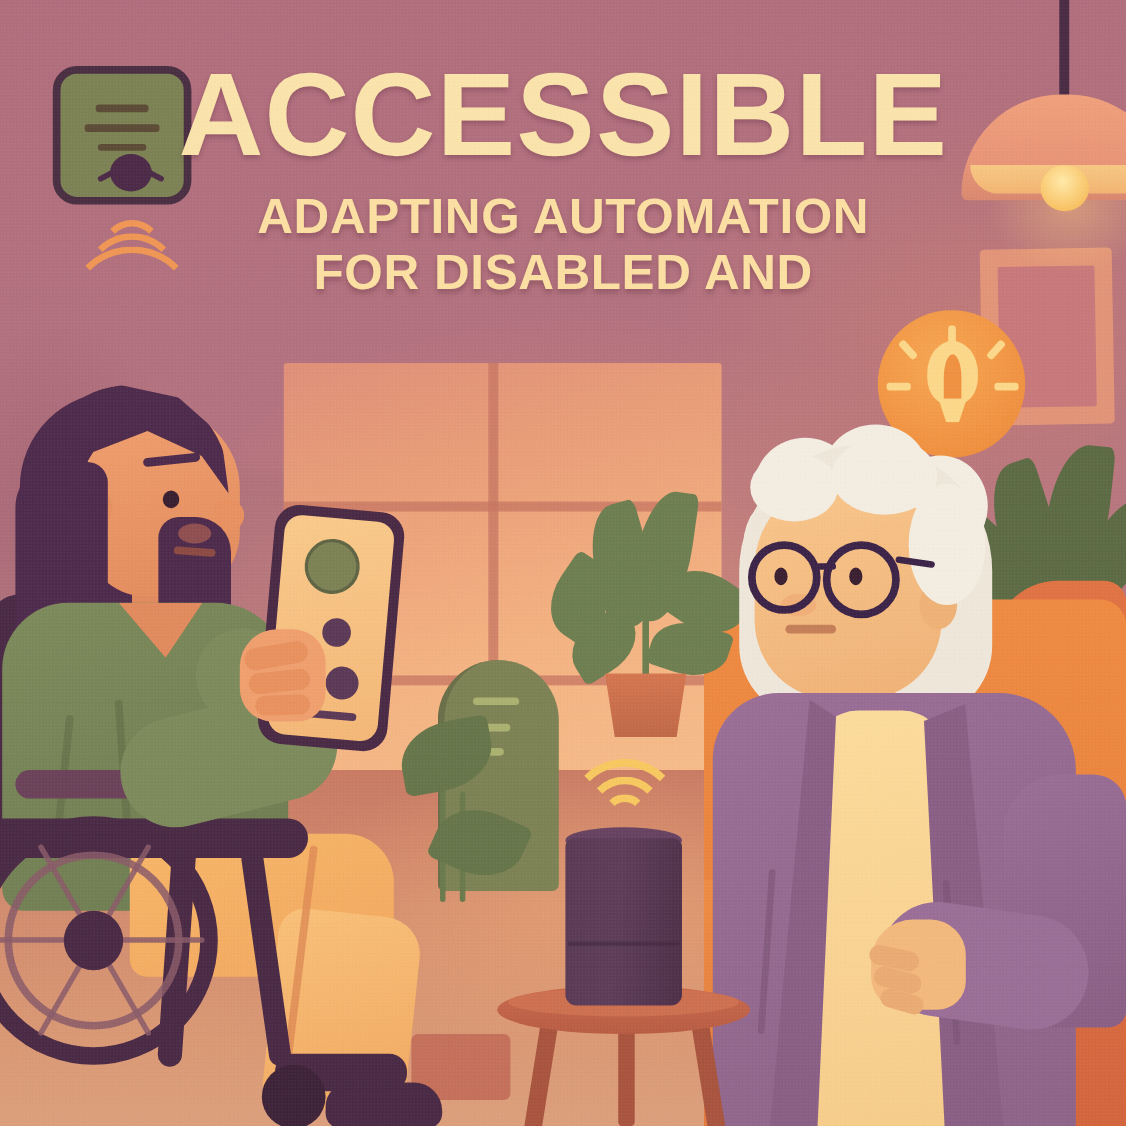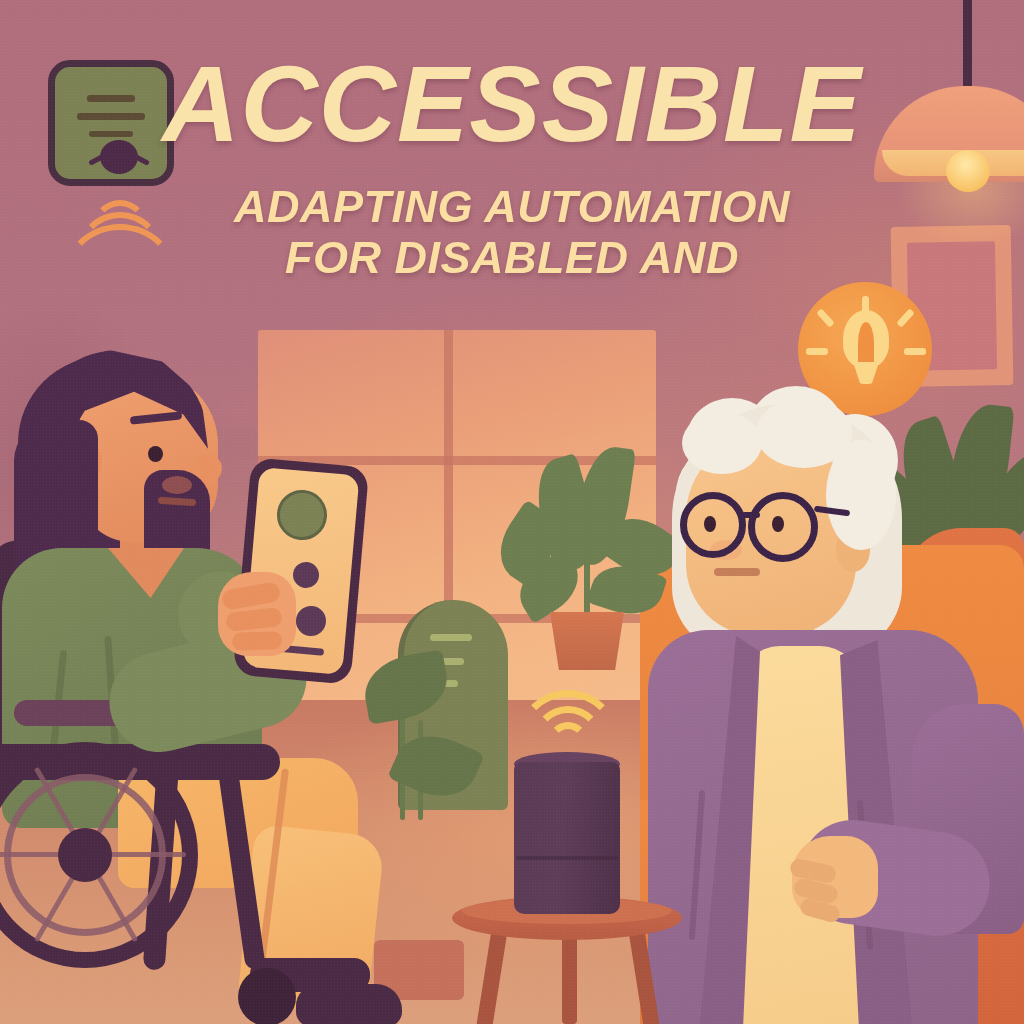--- a/index.html
+++ b/index.html
@@ -1,21 +1,20 @@
 <!DOCTYPE html>
 <html><head>
 <meta charset="utf-8">
 <style>
   html,body{margin:0;padding:0;background:#1a1014;}
   *{box-sizing:border-box;}
   #poster{
     position:relative;width:1024px;height:1024px;overflow:hidden;
     font-family:"Liberation Sans", sans-serif;
     background:#b3727f;
-    font-style:italic;
   }
   .layer{position:absolute;}
 
   
   #wall{
     inset:0;width:1024px;height:1024px;
     background:
       radial-gradient(ellipse 70% 55% at 52% 62%, rgba(232,150,110,.55) 0%, rgba(232,150,110,0) 62%),
       radial-gradient(ellipse 40% 30% at 88% 30%, rgba(226,140,105,.30) 0%, rgba(226,140,105,0) 70%),
       linear-gradient(175deg,#b06d7c 0%,#b3737f 42%,#b87b80 68%,#c4868180 100%),
@@ -239,21 +238,21 @@
 
   
   #textBlock{left:0;top:52px;width:1024px;text-align:center;}
   .title{
     color:#fae3ab;font-weight:bold;letter-spacing:1px;line-height:.98;
     text-shadow:0 3px 5px rgba(90,40,60,.33);
   }
   #t1{font-size:107px;}
   #t2{font-size:107px;margin-top:2px;}
   #subtitle{
-    margin-top:25px;color:#fbdfa2;font-weight:bold;font-size:45px;line-height:1.13;
+    margin-top:15px;color:#fbdfa2;font-weight:bold;font-size:45px;line-height:1.13;
     letter-spacing:.5px;text-shadow:0 3px 5px rgba(90,40,60,.34);
   }
   .sub-l{display:block;}
 
   
   #grain{inset:0;width:1024px;height:1024px;pointer-events:none;opacity:.06;
     background-image:
       radial-gradient(rgba(255,255,255,.7) .6px, transparent .7px),
       radial-gradient(rgba(0,0,0,.7) .6px, transparent .7px);
     background-size:3px 3px, 4px 4px;

